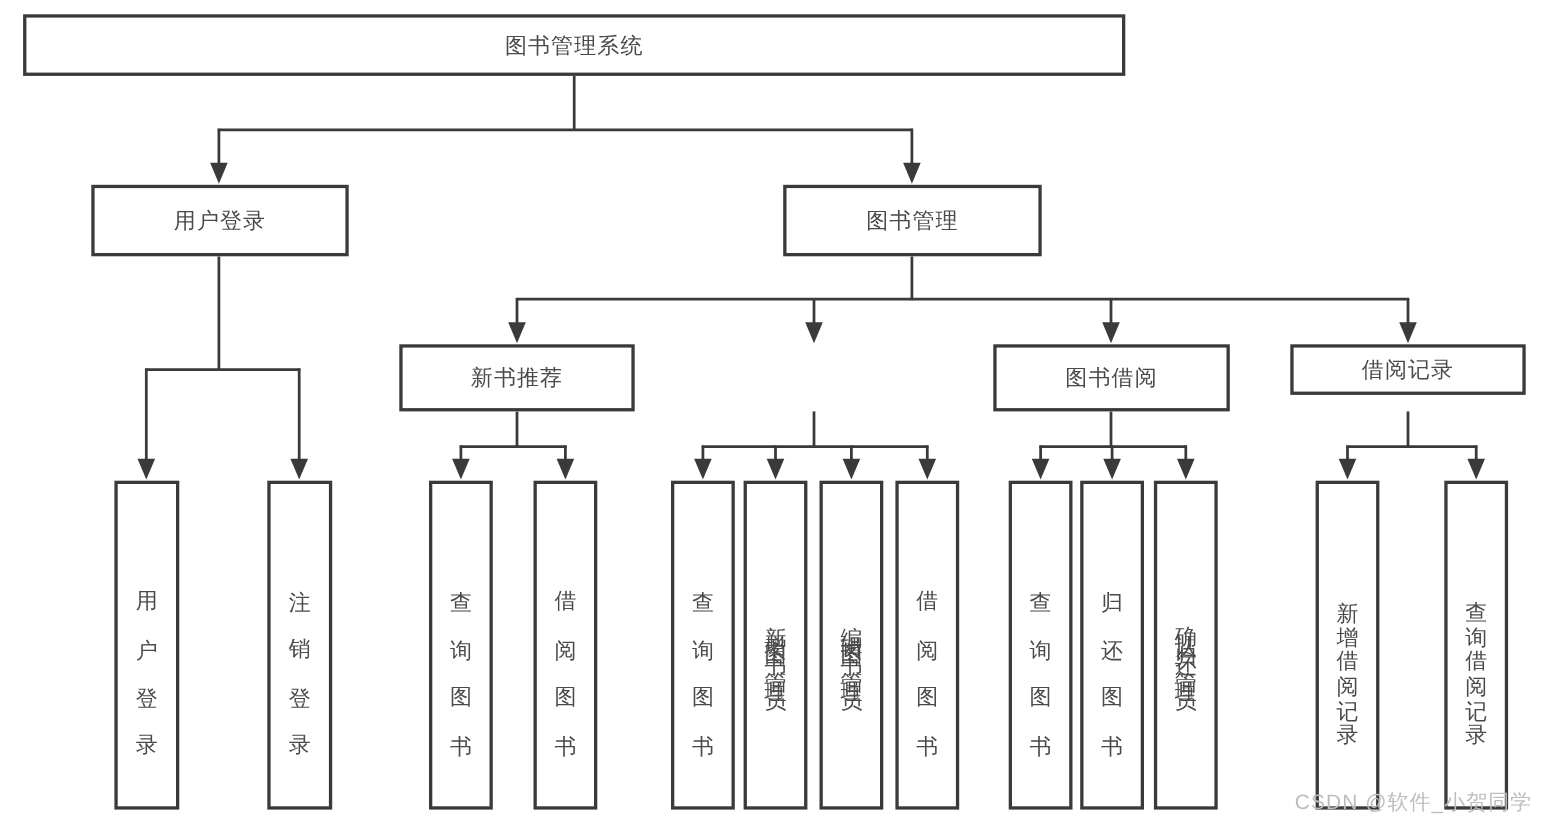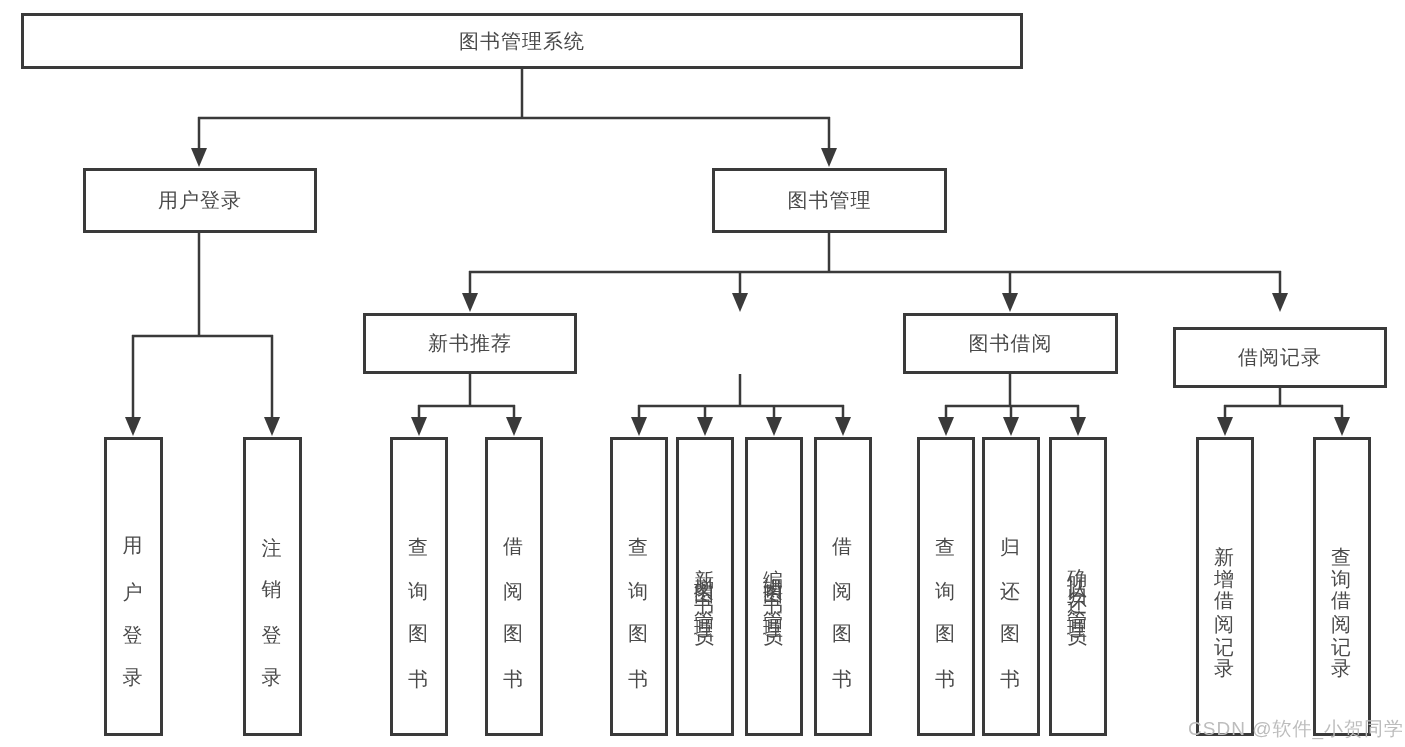--- a/index.html
+++ b/index.html
@@ -19,21 +19,21 @@
     border:3px solid var(--line);
     display:flex;align-items:center;justify-content:center;
     color:var(--text);font-size:20px;letter-spacing:1px;
   }
   .node.h span{white-space:nowrap;}
   .node.v span{
     writing-mode:vertical-rl;text-orientation:mixed;
     white-space:nowrap;letter-spacing:14px;
   }
   .watermark{
-    position:absolute;right:1px;bottom:5px;
+    position:absolute;right:12px;bottom:5px;
     color:var(--watermark);font-size:19px;letter-spacing:1px;white-space:nowrap;
   }
 </style>
 </head>
 <body>
 
 <div id="canvas">
 
   <svg class="wires" viewBox="0 0 1405 747">
 
@@ -121,21 +121,21 @@
   <div class="node h" style="left:363px;top:313px;width:214px;height:61px">
     <span>新书推荐</span>
   </div>
 
   <div class="node h" style="left:712px;top:168px;width:235px;height:65px">
     <span>图书管理</span>
   </div>
   <div class="node h" style="left:903px;top:313px;width:215px;height:61px">
     <span>图书借阅</span>
   </div>
-  <div class="node h" style="left:1173px;top:327px;width:214px;height:61px">
+  <div class="node h" style="left:1173px;top:313px;width:214px;height:46px">
     <span>借阅记录</span>
   </div>
 
   <div class="node v" style="left:104px;top:437px;width:59px;height:299px">
     <span style="letter-spacing: 43.75px; transform: translateY(21.875px);">用户登录</span>
   </div>
   <div class="node v" style="left:243px;top:437px;width:59px;height:299px">
     <span style="letter-spacing: 43.75px; transform: translateY(21.875px);">注销登录</span>
   </div>
 

